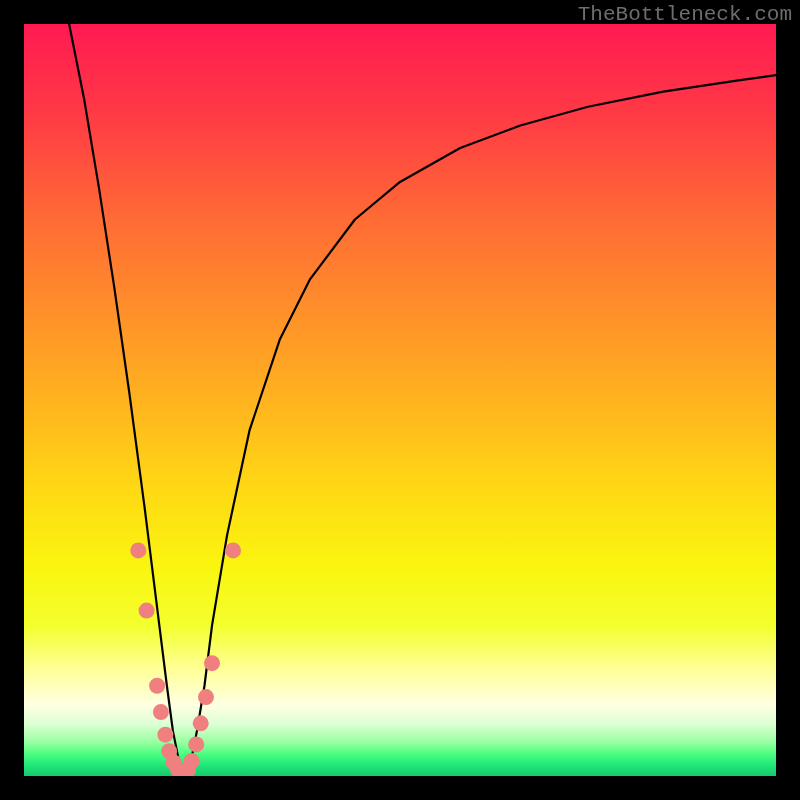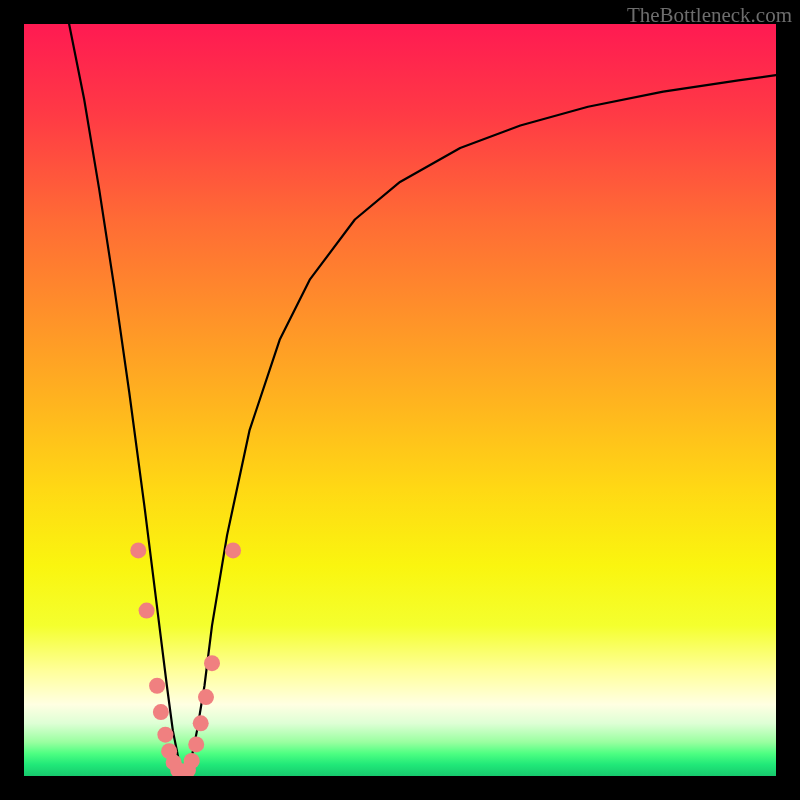--- a/index.html
+++ b/index.html
@@ -47,21 +47,21 @@
     left: 0;
     top: 0;
     width: 752px;
     height: 752px;
   }
   .watermark {
     position: absolute;
     top: 3px;
     right: 8px;
     color: #6d6d6d;
-    font-family: Liberation Serif, serif;
+    font-family: Liberation Mono, monospace;
     font-size: 21px;
     letter-spacing: 0px;
   }
 </style>
 </head>
 <body>
 
 <div class="frame">
   <div class="plot">
     <svg class="curve" viewBox="0 0 752 752">

